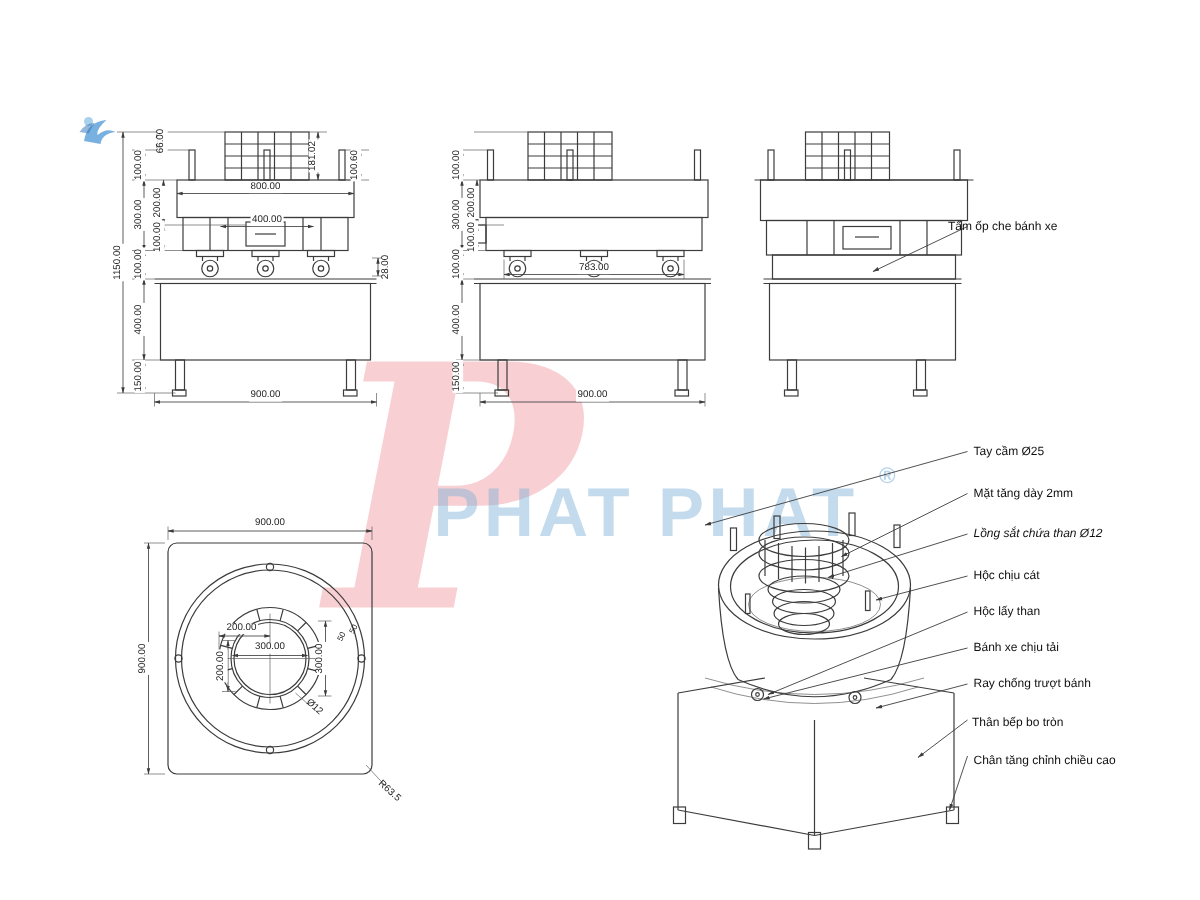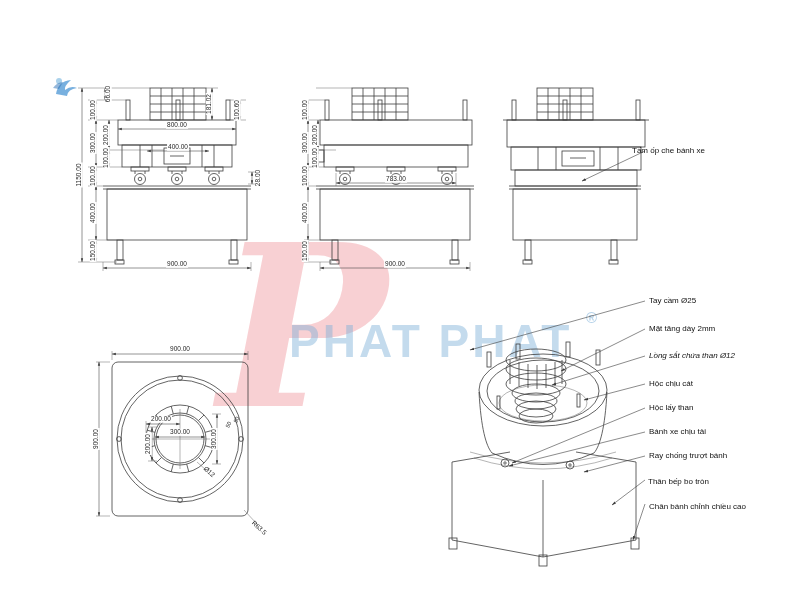--- a/index.html
+++ b/index.html
@@ -271,15 +271,15 @@
   <span class="dim r42" style="left:209px;top:472px;">Ø12</span>
 
   <span class="callout" style="left:649px;top:297px;">Tay cầm Ø25</span>
   <span class="callout" style="left:649px;top:325px;">Mặt tăng dày 2mm</span>
   <span class="callout" style="left:649px;top:352px;font-style:italic;">Lồng sắt chứa than Ø12</span>
   <span class="callout" style="left:649px;top:380px;">Hộc chịu cát</span>
   <span class="callout" style="left:649px;top:404px;">Hộc lấy than</span>
   <span class="callout" style="left:649px;top:428px;">Bánh xe chịu tải</span>
   <span class="callout" style="left:649px;top:452px;">Ray chống trượt bánh</span>
   <span class="callout" style="left:635px;top:478px;margin-left:13px;">Thân bếp bo tròn</span>
-  <span class="callout" style="left:649px;top:503px;">Chân bánh chỉnh chiều cao</span>
+  <span class="callout" style="left:649px;top:503px;">Chân tăng chỉnh chiều cao</span>
 
 </div>
 
 </body></html>

